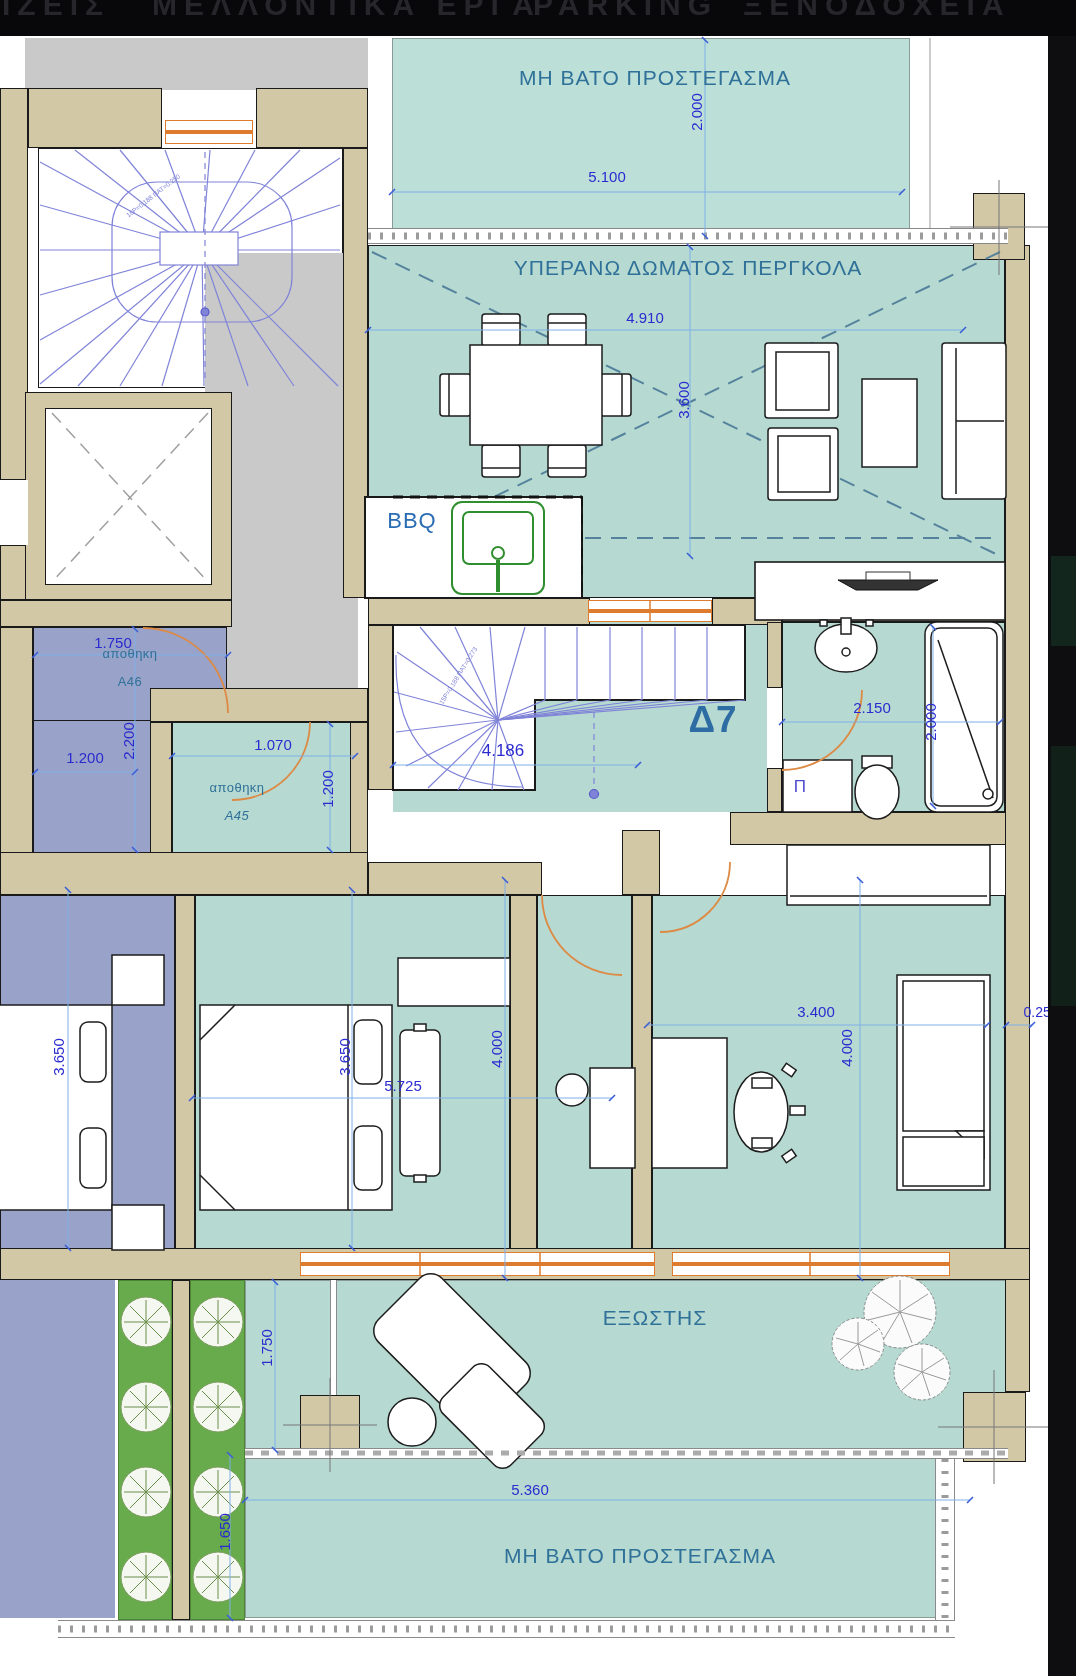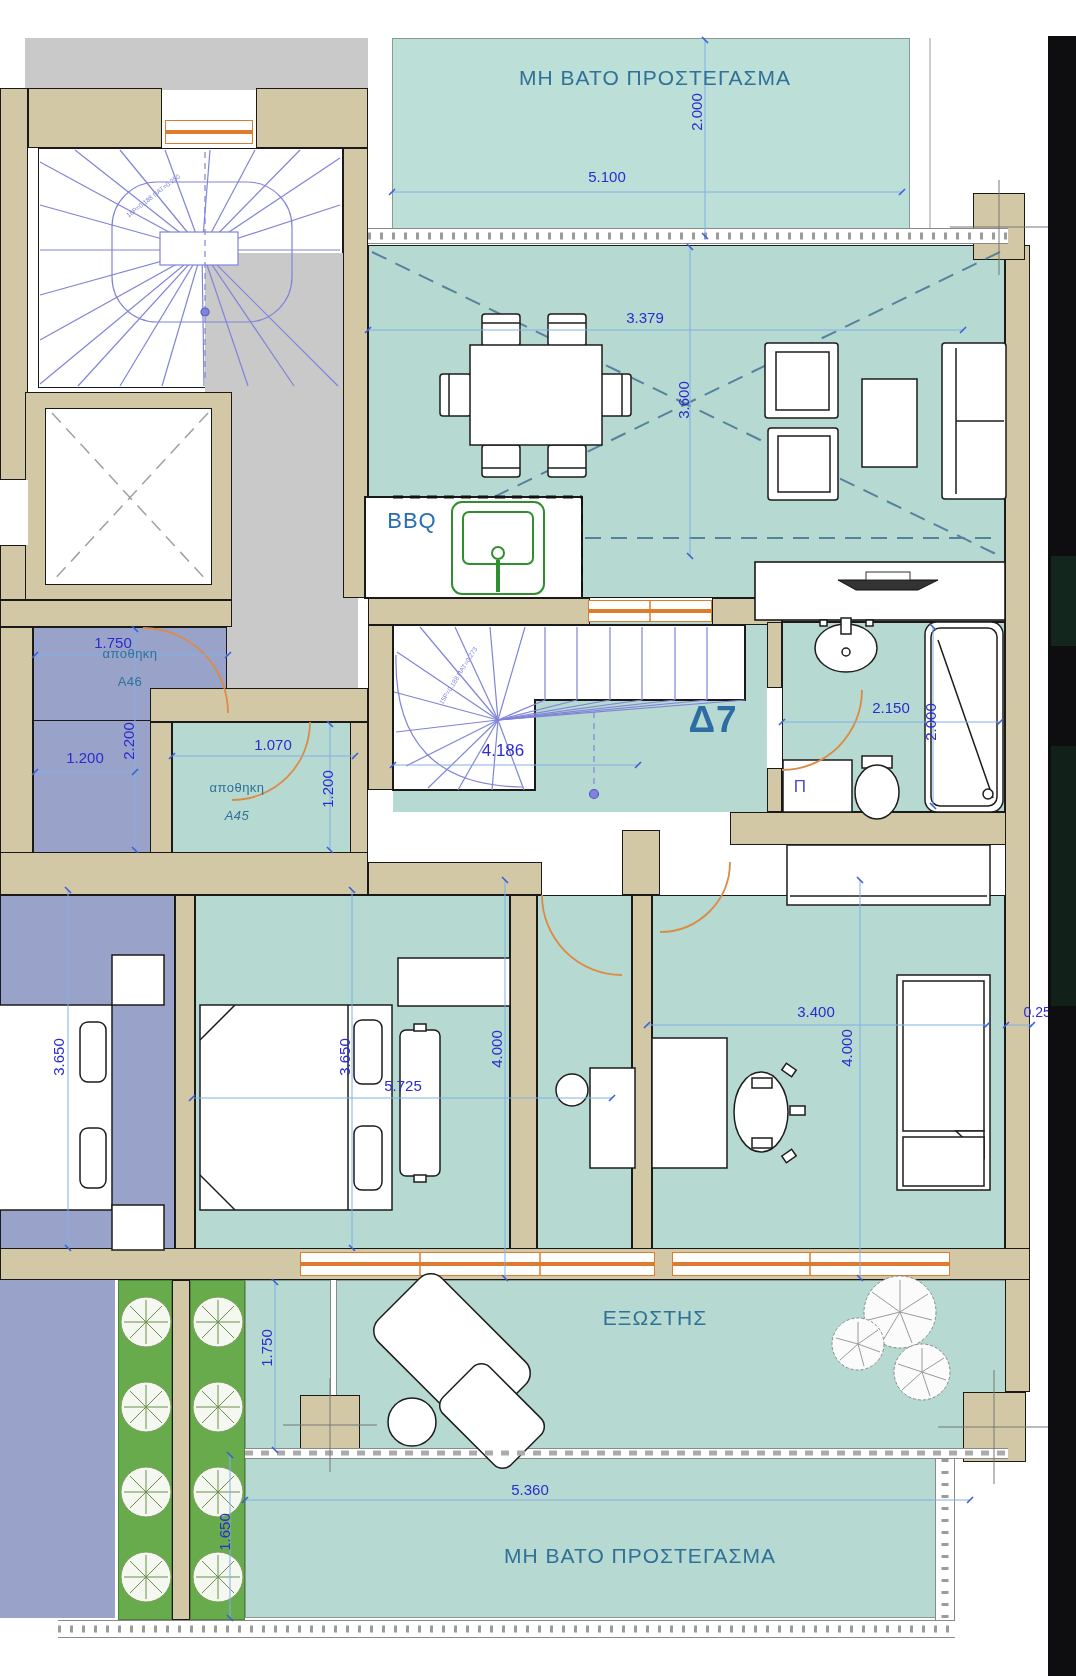--- a/index.html
+++ b/index.html
@@ -399,58 +399,65 @@
       <line x1="275" y1="1282" x2="275" y2="1450"></line>
       <line x1="245" y1="1500" x2="970" y2="1500"></line>
       <line x1="230" y1="1455" x2="230" y2="1618"></line>
     </g>
   </svg>
 
   <span class="lbl" style="left:655px;top:78px;">ΜΗ ΒΑΤΟ ΠΡΟΣΤΕΓΑΣΜΑ</span>
   <span class="dimt v" style="left:696px;top:112px;">2.000</span>
   <span class="dimt" style="left:607px;top:176px;">5.100</span>
 
-  <span class="dimt" style="left:645px;top:317px;">3.379</span>
+  <span class="lbl" style="left:688px;top:268px;">ΥΠΕΡΑΝΩ ΔΩΜΑΤΟΣ ΠΕΡΓΚΟΛΑ</span>
+  <span class="dimt" style="left:645px;top:317px;">4.910</span>
   <span class="dimt v" style="left:683px;top:400px;">3.600</span>
 
   <span class="lbl" style="left:412px;top:521px;color:#2b6db4;font-size:22px;">BBQ</span>
   <span class="lbl big" style="left:713px;top:720px;">Δ7</span>
 
   <span class="lbl small" style="left:130px;top:653px;">αποθηκη</span>
   <span class="lbl small" style="left:130px;top:681px;">Α46</span>
   <span class="dimt" style="left:113px;top:642px;">1.750</span>
   <span class="dimt v" style="left:128px;top:741px;">2.200</span>
   <span class="dimt" style="left:85px;top:757px;">1.200</span>
 
   <span class="lbl small" style="left:237px;top:787px;">αποθηκη</span>
   <span class="lbl small" style="left:237px;top:815px;font-style:italic;">Α45</span>
   <span class="dimt" style="left:273px;top:744px;">1.070</span>
   <span class="dimt v" style="left:327px;top:789px;">1.200</span>
 
   <span class="dimt" style="left:503px;top:751px;font-size:17px;">4.186</span>
-  <span class="dimt" style="left:872px;top:707px;margin-left:19px;">2.150</span>
+  <span class="dimt" style="left:872px;top:707px;">2.150</span>
   <span class="dimt v" style="left:930px;top:722px;">2.000</span>
   <span class="dimt" style="left:800px;top:787px;font-size:17px;color:#4c4cd0;">Π</span>
 
   <span class="dimt v" style="left:58px;top:1057px;">3.650</span>
   <span class="dimt v" style="left:344px;top:1057px;">3.650</span>
   <span class="dimt" style="left:403px;top:1085px;">5.725</span>
   <span class="dimt v" style="left:496px;top:1049px;">4.000</span>
   <span class="dimt" style="left:816px;top:1011px;">3.400</span>
   <span class="dimt v" style="left:846px;top:1048px;">4.000</span>
   <span class="dimt" style="left:1041px;top:1012px;font-size:14px;">0.250</span>
 
   <span class="dimt v" style="left:266px;top:1348px;">1.750</span>
   <span class="lbl" style="left:655px;top:1318px;">ΕΞΩΣΤΗΣ</span>
   <span class="dimt" style="left:530px;top:1489px;">5.360</span>
   <span class="dimt v" style="left:224px;top:1532px;">1.650</span>
   <span class="lbl" style="left:640px;top:1556px;">ΜΗ ΒΑΤΟ ΠΡΟΣΤΕΓΑΣΜΑ</span>
 
   <span class="note" style="left:120px;top:192px;transform:rotate(-38deg);">16Ρ=0.188 ΠΑΤ=0.250</span>
   <span class="note" style="left:425px;top:672px;transform:rotate(-58deg);">15Ρ=0.188 ΠΑΤ=0.273</span>
 
+  <div id="topbar">
+    <span style="left:2px;">ΙΖΕΙΣ</span>
+    <span style="left:152px;">ΜΕΛΛΟΝΤΙΚΑ ΕΡΓΑ</span>
+    <span style="left:533px;">PARKING</span>
+    <span style="left:743px;">ΞΕΝΟΔΟΧΕΙΑ</span>
+  </div>
 
   <div id="rightstrip">
     <div class="blk" style="top:520px;height:90px;background:#13261d;"></div>
     <div class="blk" style="top:710px;height:260px;background:#112019;"></div>
   </div>
 
 </div>
 
 </body></html>

